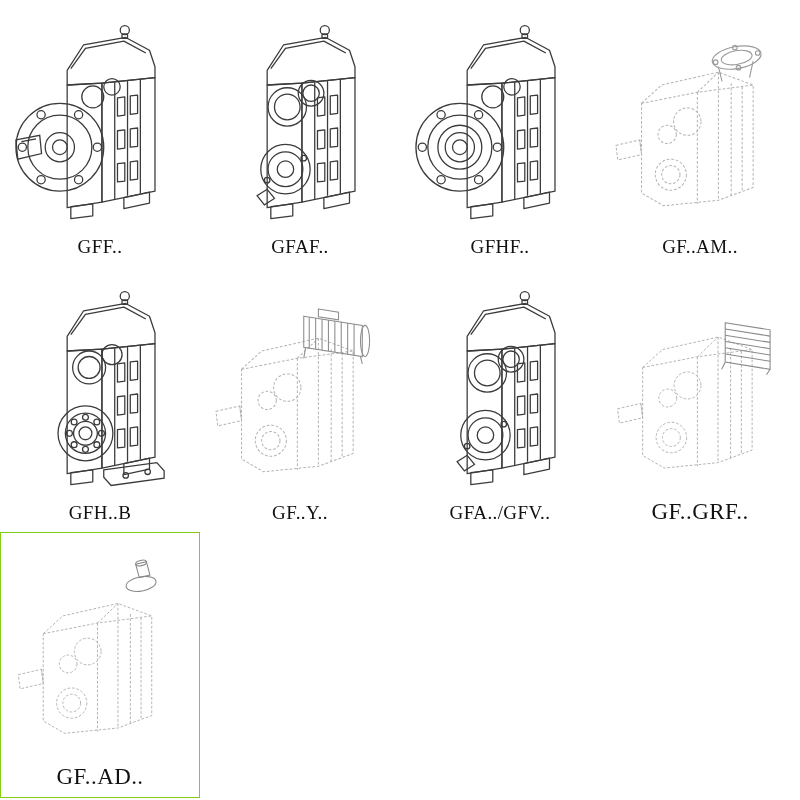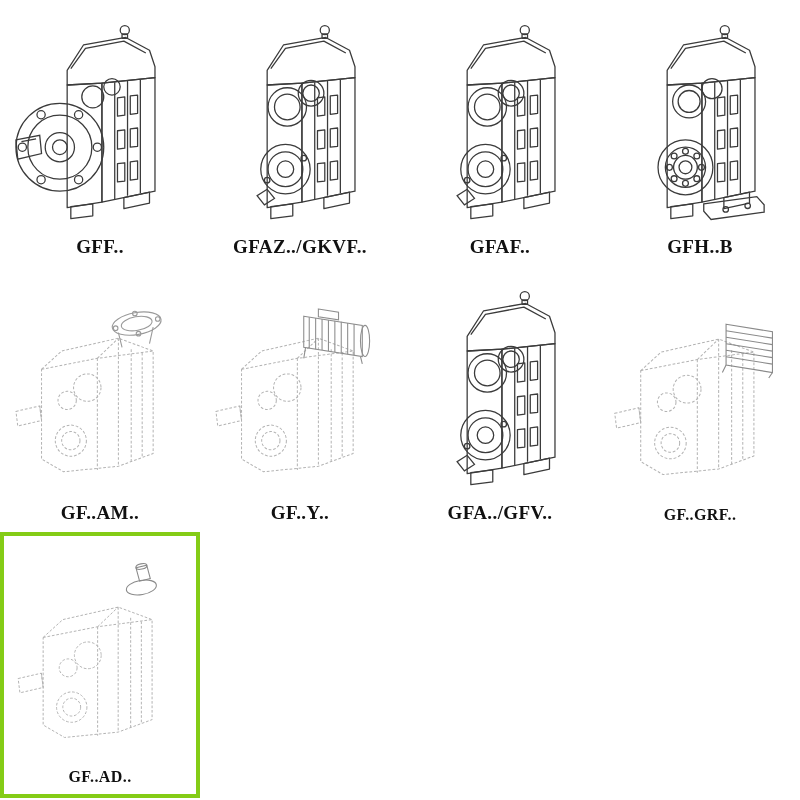--- a/index.html
+++ b/index.html
@@ -3,27 +3,27 @@
 <meta charset="utf-8">
 <style>
   * { margin:0; padding:0; box-sizing:border-box; }
   html,body { width:800px; height:800px; background:#ffffff; overflow:hidden;
               font-family:"Liberation Serif", serif; }
   .page { width:800px; height:800px; display:grid;
           grid-template-columns:repeat(4,200px);
           grid-template-rows:repeat(3,266px); }
   .cell { display:flex; flex-direction:column; align-items:center;
           justify-content:flex-end; padding:4px 2px 8px; }
-  .cell--boxed { border:4px solid #84cc16;justify-content:center; }
+  .cell--boxed { border:1px solid #84cc16;justify-content:center; }
   .art { flex:1 1 auto; width:100%; display:flex; align-items:center;
          justify-content:center; min-height:0; }
   .art svg { width:95%; height:95%; }
-  .label { font-weight:700; font-size:19px; letter-spacing:.4px; color:#111;
+  .label { font-weight:400; font-size:19px; letter-spacing:.4px; color:#111;
            white-space:nowrap; line-height:1.1; padding-top:2px; }
-  .label--lg { font-size:16px; }
+  .label--lg { font-size:23px; }
   .defs-svg { position:absolute; width:0; height:0; }
 </style>
 </head>
 <body>
 
 <svg class="defs-svg" aria-hidden="true">
 <defs>
 
   <g id="core-housing" fill="none" stroke="#3b3b3b" stroke-width="1.4" stroke-linejoin="round">
     <circle cx="127" cy="22" r="5"></circle>
@@ -198,74 +198,74 @@
 
   <figure class="cell">
     <div class="art">
       <svg viewBox="0 0 200 240">
           <use href="#gbx-flange"></use>
         </svg>
     </div>
     <figcaption class="label">GFF..</figcaption>
   </figure>
 
+
   <figure class="cell">
     <div class="art">
       <svg viewBox="0 0 200 240">
           <use href="#gbx-shaft"></use>
         </svg>
     </div>
-    <figcaption class="label">GFAZ../GKVF..</figcaption>
-  </figure>
+    <figcaption class="label">GFAF..</figcaption>
+  </figure>
+
+  <figure class="cell">
+    <div class="art">
+      <svg viewBox="0 0 200 240">
+          <use href="#gbx-flange-ns"></use>
+        </svg>
+    </div>
+    <figcaption class="label">GFHF..</figcaption>
+  </figure>
+
+
+  <figure class="cell">
+    <div class="art">
+      <svg viewBox="0 0 200 240">
+          <use href="#gbx-motor-am"></use>
+        </svg>
+    </div>
+    <figcaption class="label">GF..AM..</figcaption>
+  </figure>
+
+  <figure class="cell">
+    <div class="art">
+      <svg viewBox="0 0 200 240">
+          <use href="#gbx-hollow-b"></use>
+        </svg>
+    </div>
+    <figcaption class="label">GFH..B</figcaption>
+  </figure>
+
+  <figure class="cell">
+    <div class="art">
+      <svg viewBox="0 0 200 240">
+          <use href="#gbx-motor-y"></use>
+        </svg>
+    </div>
+    <figcaption class="label">GF..Y..</figcaption>
+  </figure>
+
 
   <figure class="cell">
     <div class="art">
       <svg viewBox="0 0 200 240">
           <use href="#gbx-shaft"></use>
         </svg>
     </div>
-    <figcaption class="label">GFAF..</figcaption>
-  </figure>
-
-
-
-  <figure class="cell">
-    <div class="art">
-      <svg viewBox="0 0 200 240">
-          <use href="#gbx-hollow-b"></use>
-        </svg>
-    </div>
-    <figcaption class="label">GFH..B</figcaption>
-  </figure>
-
-  <figure class="cell">
-    <div class="art">
-      <svg viewBox="0 0 200 240">
-          <use href="#gbx-motor-am"></use>
-        </svg>
-    </div>
-    <figcaption class="label">GF..AM..</figcaption>
-  </figure>
-
-  <figure class="cell">
-    <div class="art">
-      <svg viewBox="0 0 200 240">
-          <use href="#gbx-motor-y"></use>
-        </svg>
-    </div>
-    <figcaption class="label">GF..Y..</figcaption>
-  </figure>
-
-
-  <figure class="cell">
-    <div class="art">
-      <svg viewBox="0 0 200 240">
-          <use href="#gbx-shaft"></use>
-        </svg>
-    </div>
     <figcaption class="label">GFA../GFV..</figcaption>
   </figure>
 
   <figure class="cell">
     <div class="art">
       <svg viewBox="0 0 200 240">
           <use href="#gbx-grf"></use>
         </svg>
     </div>
     <figcaption class="label label--lg">GF..GRF..</figcaption>

